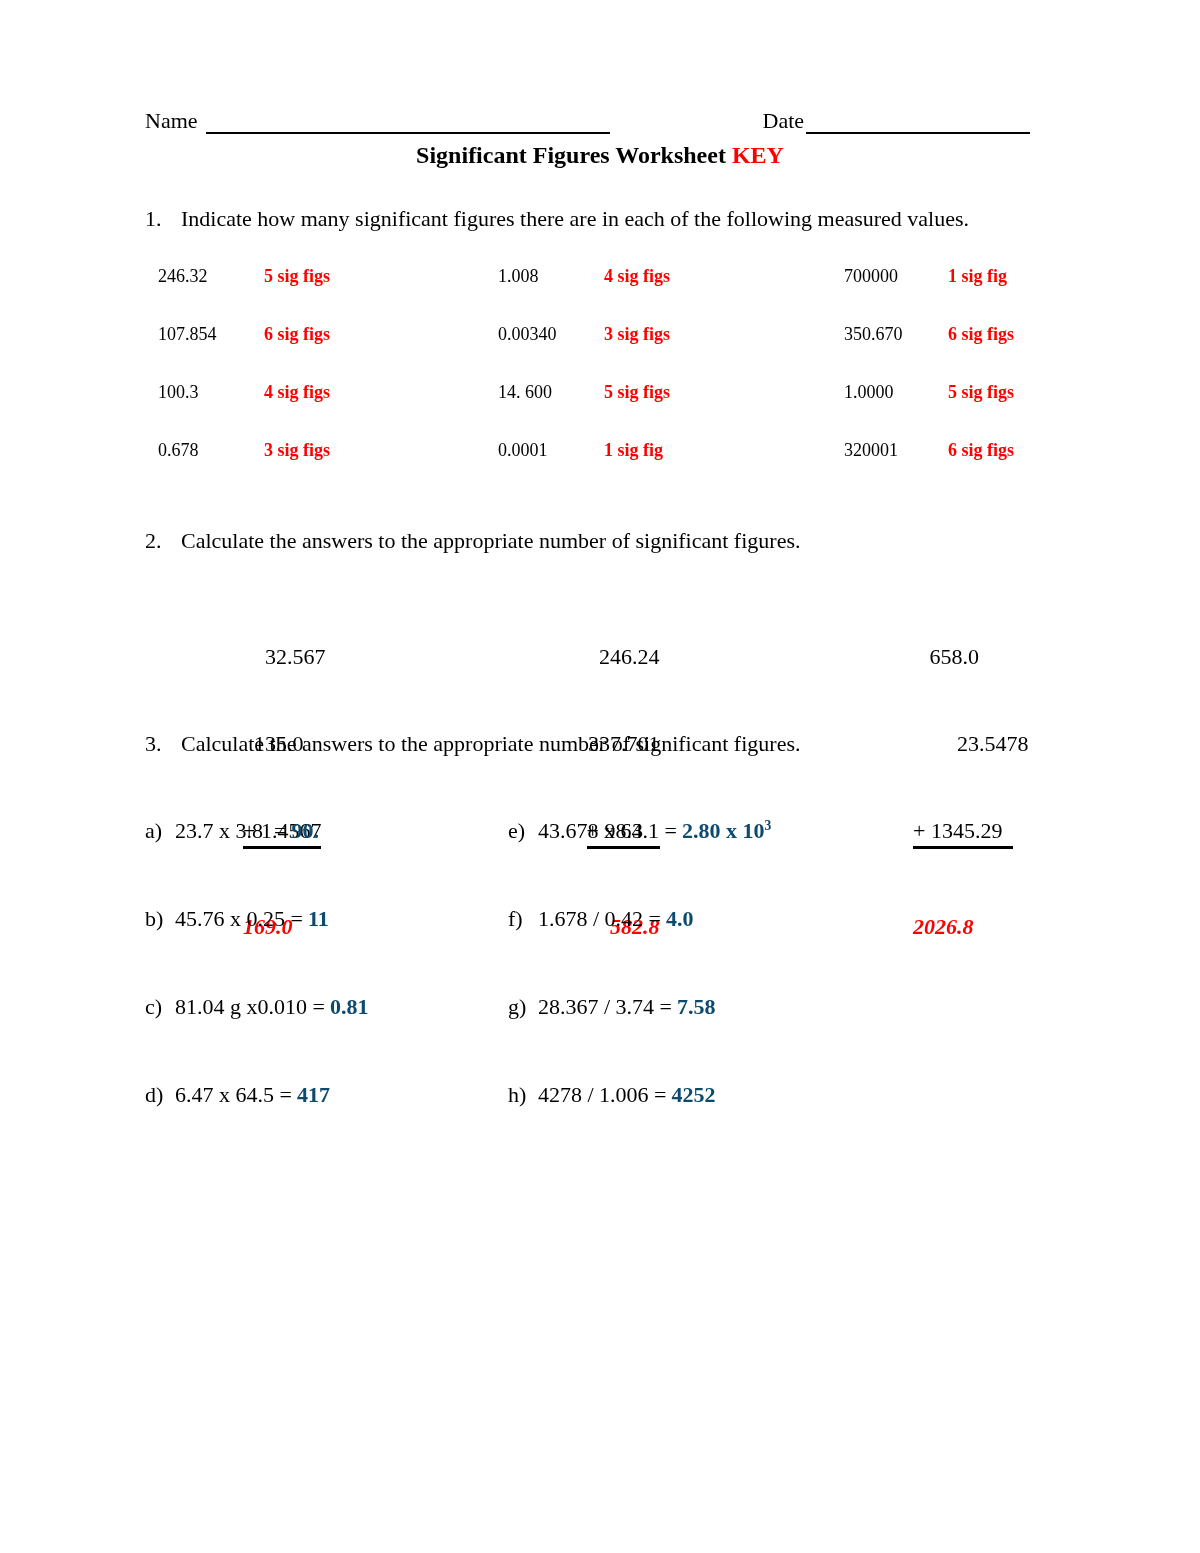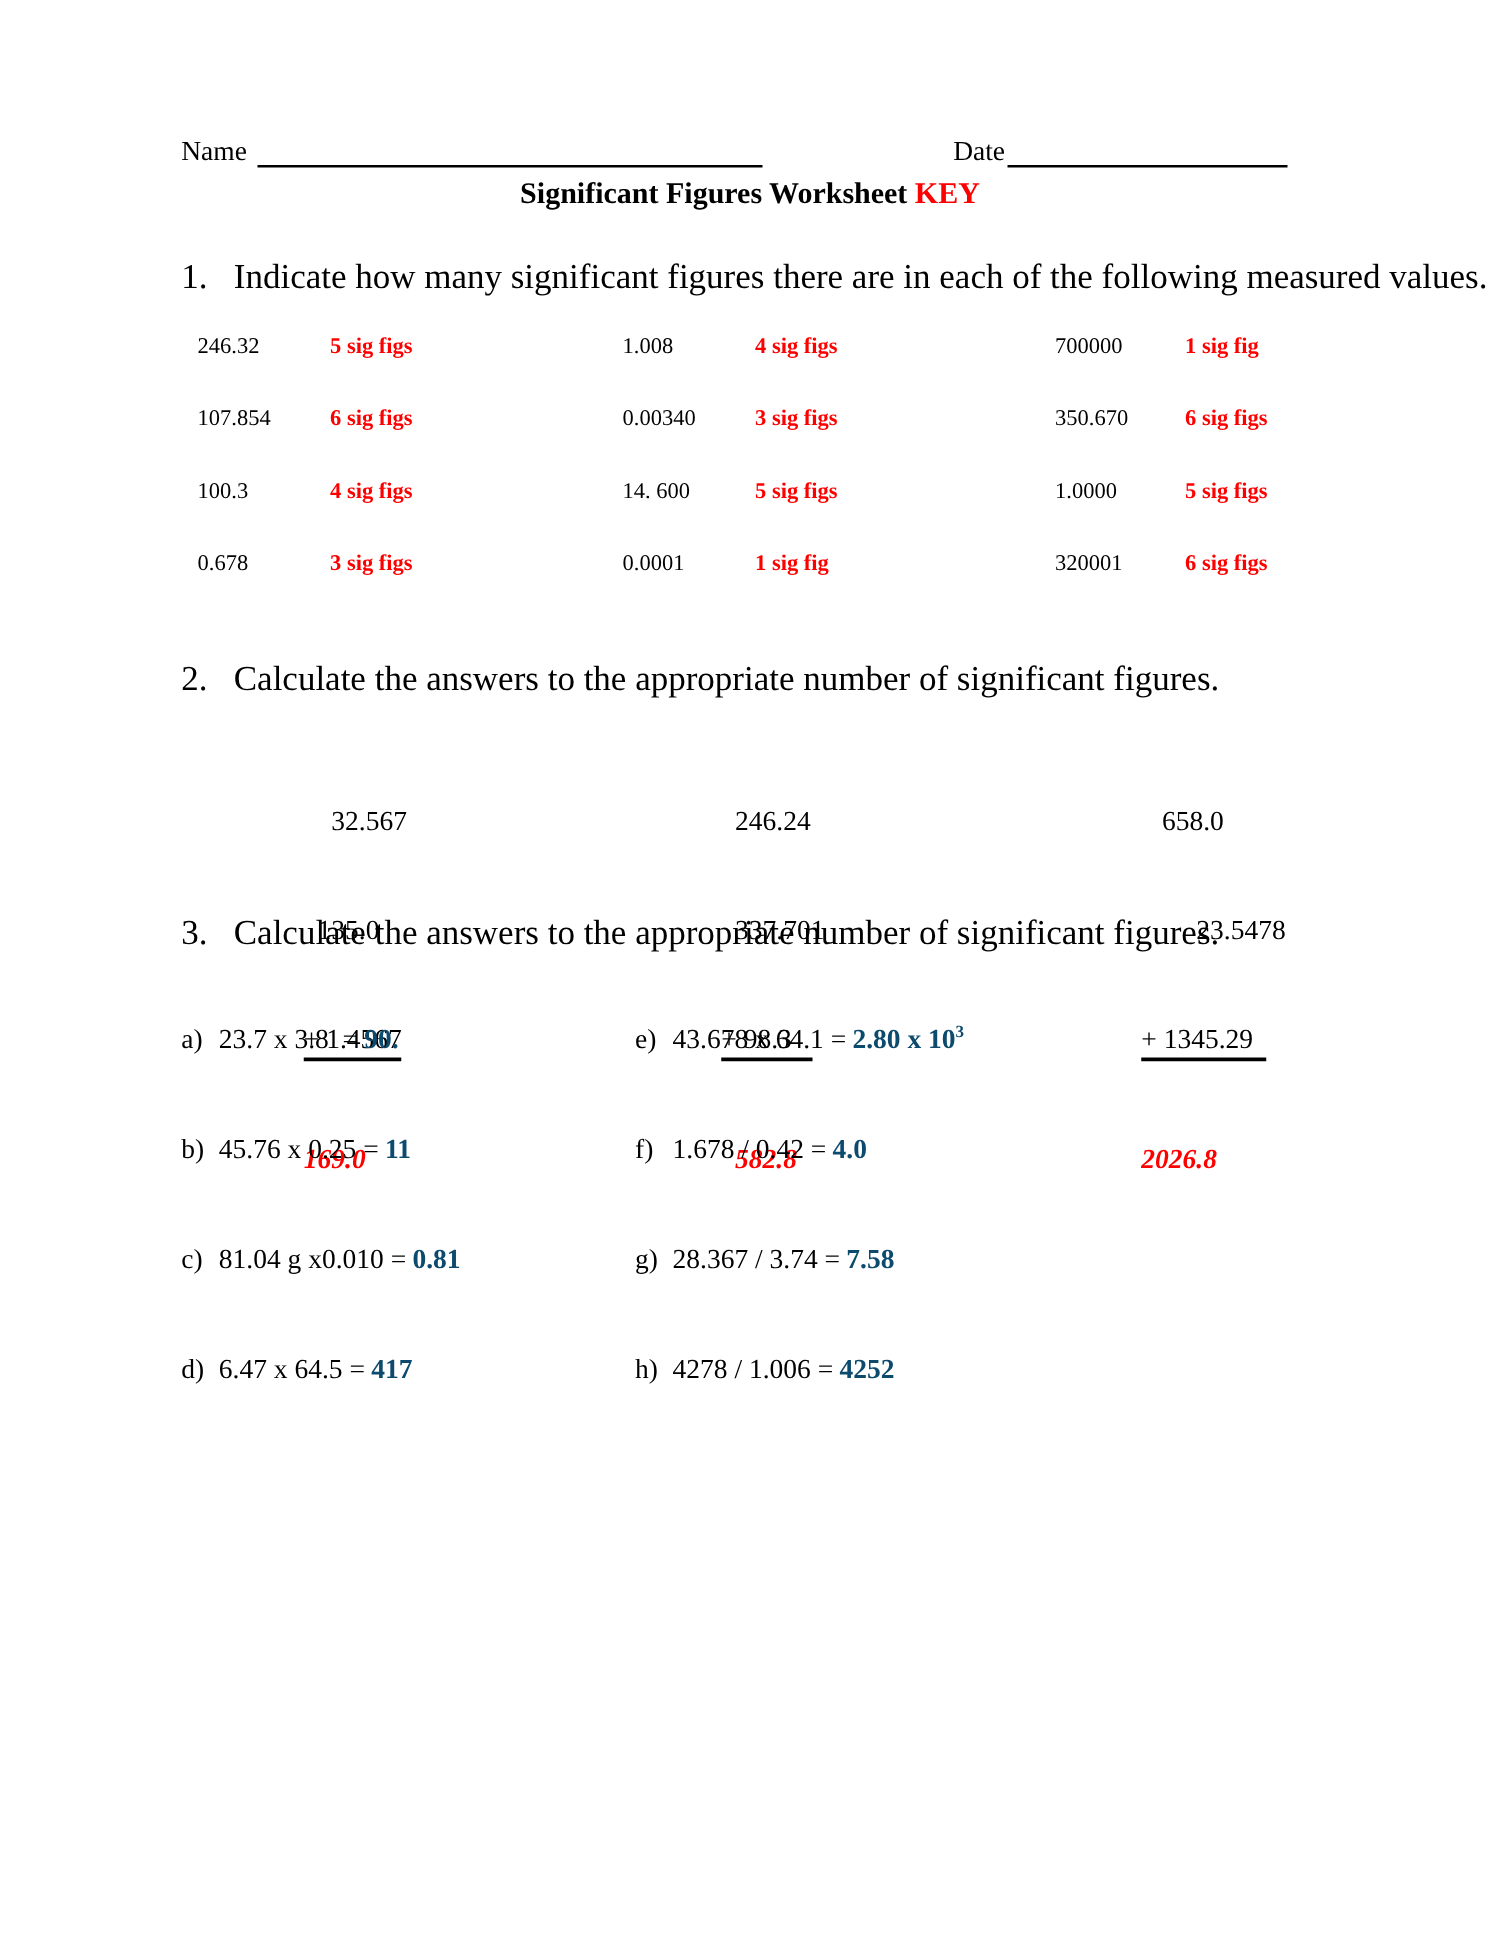--- a/index.html
+++ b/index.html
@@ -20,38 +20,38 @@
   .date-label { margin-left:153px; }
   .date-blank { width:224px; margin-left:2px; }
 
   
   .title {
     position:absolute; top:142px; left:0; width:100%;
     text-align:center; font-size:24px; font-weight:bold;
   }
 
   
-  .prompt { position:absolute; left:145px; font-size:28px; }
+  .prompt { position:absolute; left:145px; font-size:22px; }
   .qnum { display:inline-block; margin-right:14px; }
   .q1-prompt { top:206px; }
   .q2-prompt { top:528px; }
   .q3-prompt { top:731px; }
 
   
   .q1-grid {
     position:absolute; top:266px; left:158px; font-size:18px;
     display:grid; grid-template-columns:106px 234px 106px 240px 104px auto;
     grid-auto-rows:58px; align-items:start;
   }
   .q1-grid .ans { color:#ff0000; font-weight:bold; }
 
   
   .q2-problems { position:absolute; top:584px; left:0; width:100%; height:130px; font-size:22px; }
   .add-problem { position:absolute; top:0; white-space:pre; line-height:29px; }
-  .p1 { left:243px; } .p2 { left:577px; } .p3 { left:913px; }
+  .p1 { left:243px; } .p2 { left:577px;text-align:right; } .p3 { left:913px; }
   .plus-line { display:inline-block; border-bottom:3px solid #000; padding-bottom:1px; }
   .add-ans { color:#ff0000; font-weight:bold; margin-top:5px;font-style:italic; }
 
   
   .q3-grid {
     position:absolute; top:818px; left:145px; font-size:22px;
     display:grid; grid-template-columns:363px auto; grid-auto-rows:88px;
   }
   .q3-letter { display:inline-block; min-width:22px; }
   .q3-expr { white-space:pre; margin-left:8px; }

